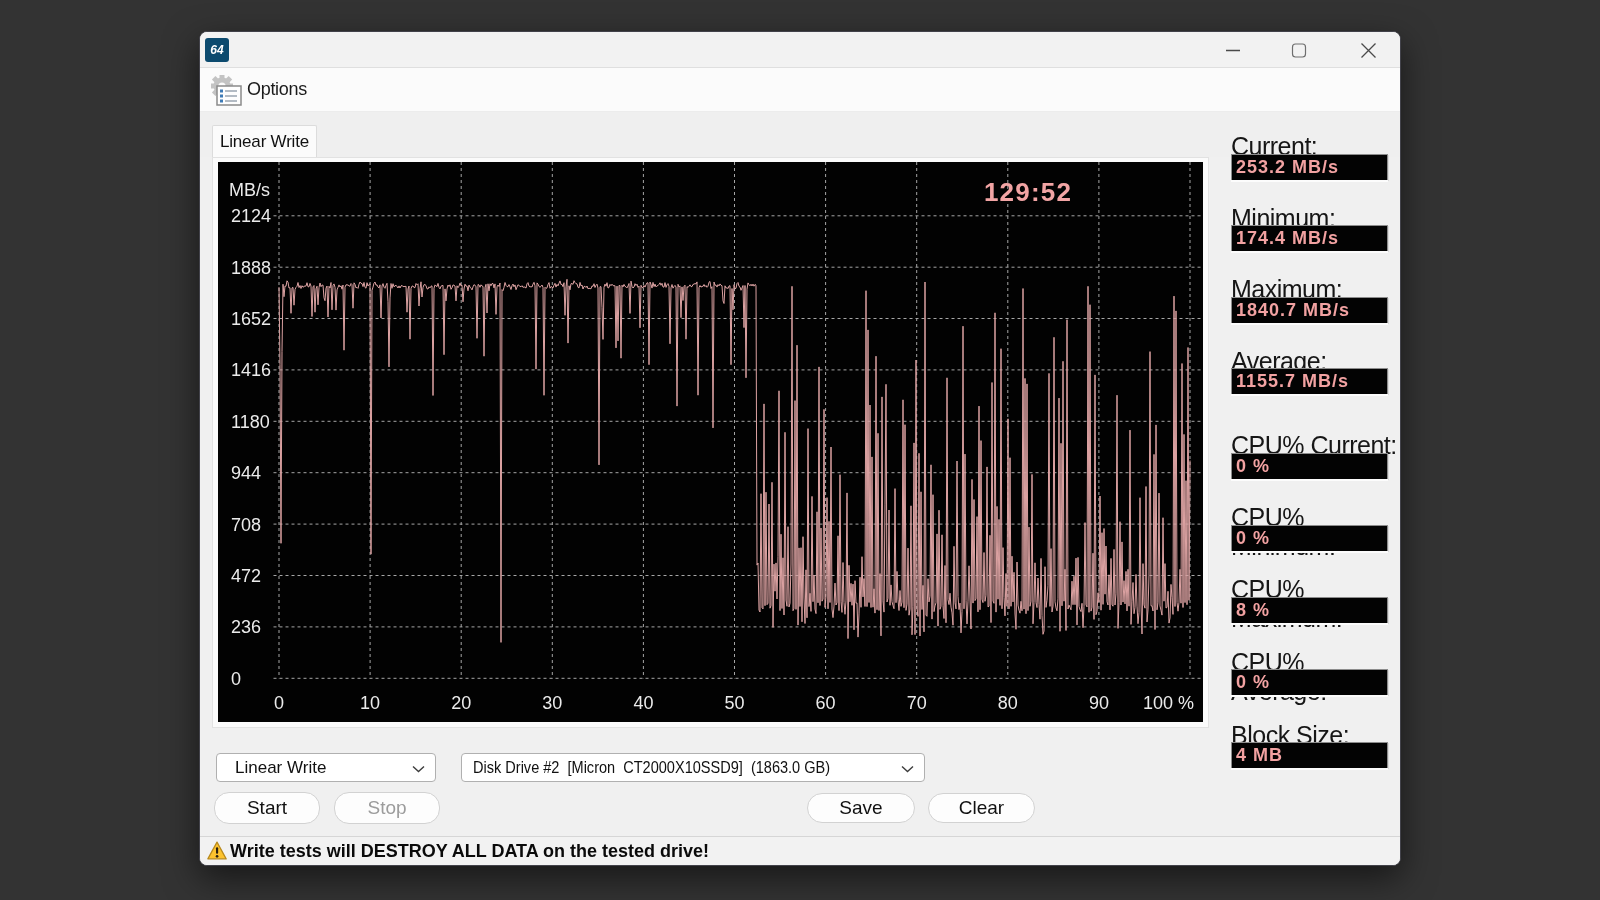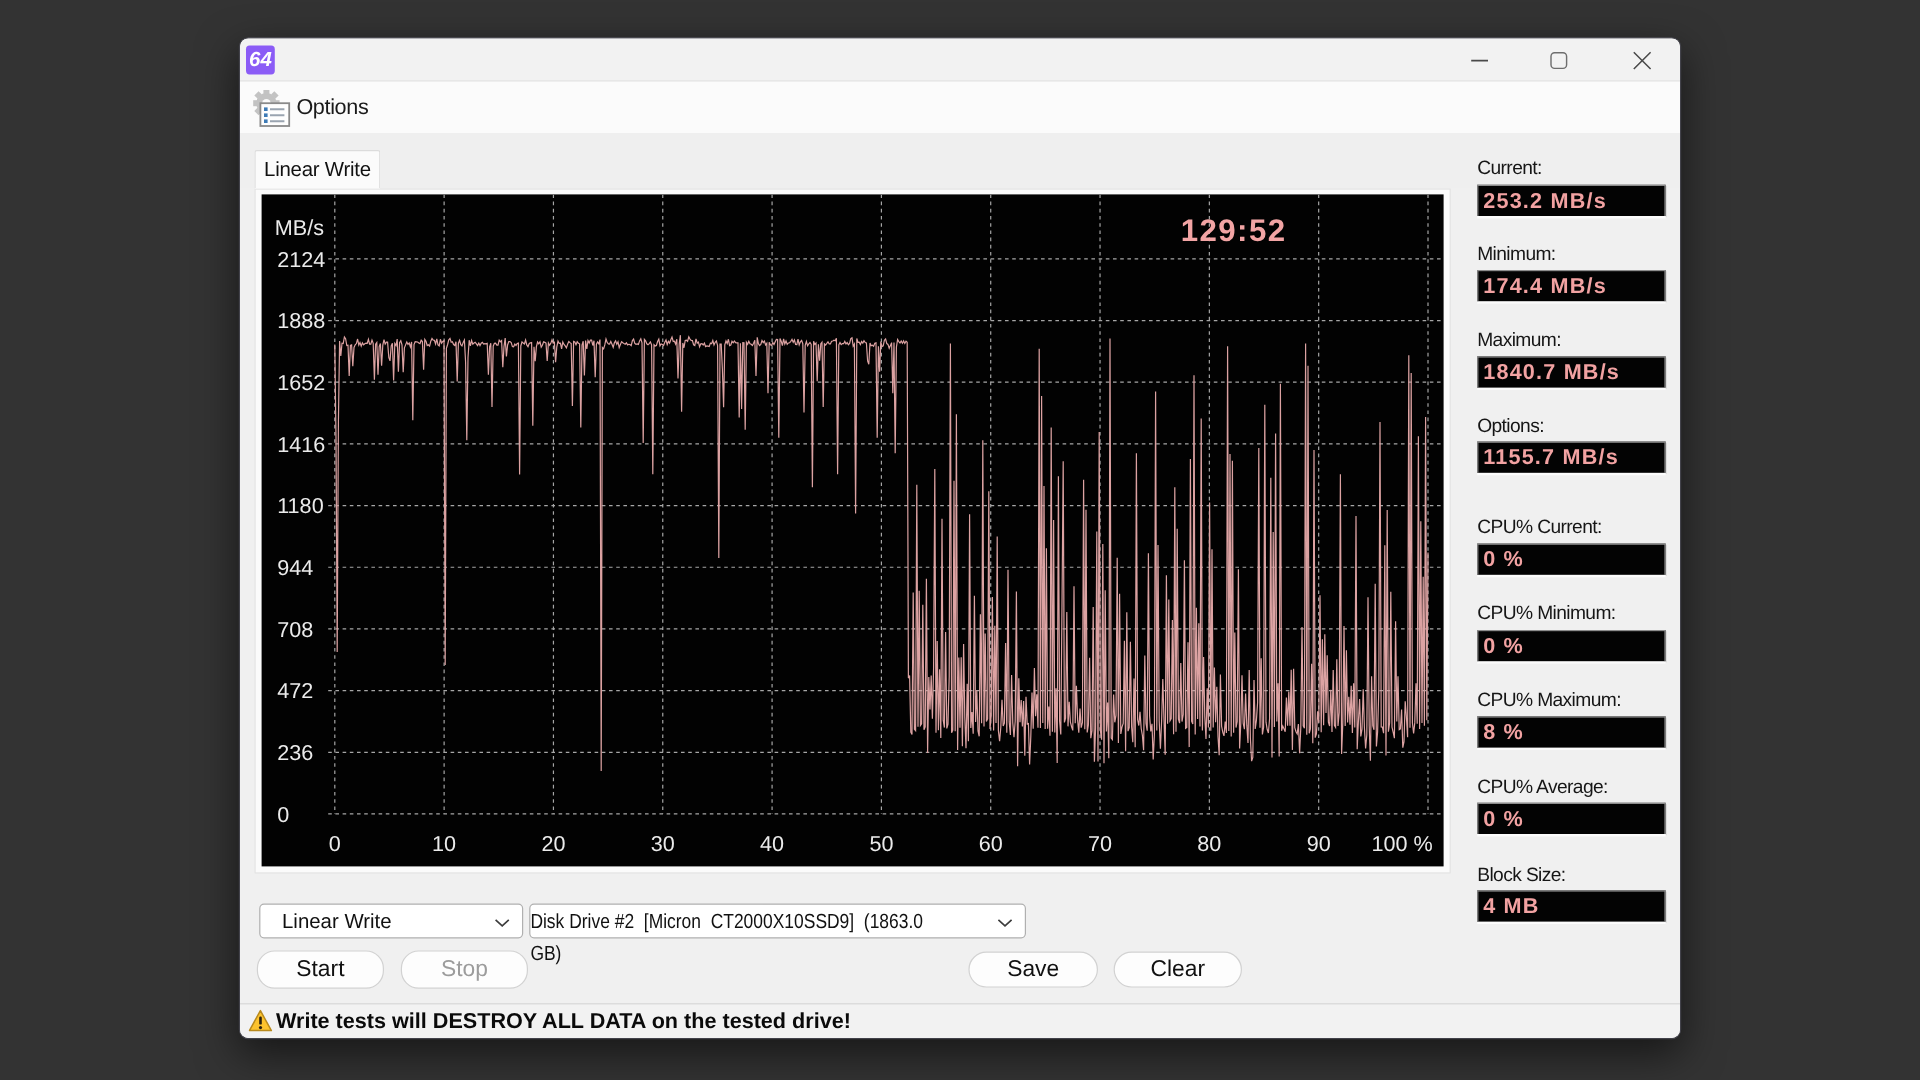--- a/index.html
+++ b/index.html
@@ -1,36 +1,36 @@
 <!DOCTYPE html>
 <html><head><meta charset="utf-8"><style>
 * { margin:0; padding:0; box-sizing:border-box; }
 html,body { width:1600px; height:900px; background:#333333; overflow:hidden;
   font-family:"Liberation Sans", sans-serif; }
 #win { position:absolute; left:199px; top:31px; width:1202px; height:835px;
   background:#f0f0f0; border-radius:8px; border:1px solid #42424a;
   box-shadow:0 12px 34px rgba(0,0,0,.55); overflow:hidden; }
 #tbar { position:absolute; left:0; top:0; width:100%; height:36px; background:#f2f2f2;
   border-bottom:1px solid #dfdfdf; }
-#i64 { position:absolute; left:5px; top:6px; width:24px; height:24px; background:#8b5cf6;
-  border-radius:3px; color:#fff; font-weight:bold; font-style:italic; font-size:17px;
+#i64 { position:absolute; left:5px; top:6px; width:24px; height:24px; background:#0c4a6e;
+  border-radius:3px; color:#fff; font-weight:bold; font-style:italic; font-size:12px;
   text-align:center; line-height:24px; }
 #ttl { position:absolute; left:33px; top:0; height:36px; line-height:37px; font-size:18px;
   color:#6f6f6f; letter-spacing:-0.3px; }
 #mbar { position:absolute; left:0; top:36px; width:100%; height:44px; background:#fbfbfb;
   border-bottom:1px solid #ececec; }
 #opt { position:absolute; left:47px; top:0; height:43px; line-height:43px; font-size:18px; letter-spacing:-0.3px; color:#1a1a1a; }
 #tabs { position:absolute; left:0; top:80px; width:100%; height:45px; background:#efefef; }
 #tab { position:absolute; left:12px; top:93px; width:105px; height:32px; background:#fbfbfb;
   border:1px solid #dcdcdc; border-bottom:none; border-radius:2px 2px 0 0; z-index:3;
   font-size:17px; letter-spacing:-0.2px; color:#111; text-align:center; line-height:31px; }
 #panel { position:absolute; left:12px; top:125px; width:997px; height:571px;
   background:#fbfbfb; border:1px solid #e2e2e2; }
 #chart { position:absolute; left:18px; top:130px; }
-.slab { position:absolute; left:1031px; font-size:16px; color:#161616; letter-spacing:-0.5px; }
+.slab { position:absolute; left:1031px; font-size:25px; color:#161616; letter-spacing:-0.5px; }
 .sbox { position:absolute; left:1031px; width:157px; height:26px; background:#030303;
   border:1px solid #8c8c8c; border-bottom:none;
   box-shadow:0 2px 0 #fcfcfc, 1px 1px 0 #d9d9d9; }
 .sbox span { display:block; padding-left:4px; font-size:18px; font-weight:bold;
   color:#f2a2a2; line-height:24px; letter-spacing:1px; }
 .combo { position:absolute; top:721px; height:29px; background:#fff;
   border:1px solid #b0b0b0; border-radius:4px; font-size:17px; color:#111;
   line-height:27px; }
 .btn { position:absolute; background:#fdfdfd; border:1px solid #d2d2d2; border-radius:15px;
   font-size:19px; color:#111; text-align:center; }
@@ -135,21 +135,21 @@
       <span>253.2 MB/s</span>
     </div>
 <div class="slab" style="top:171.5px">Minimum:</div>
 <div class="sbox" style="top:193.0px">
       <span>174.4 MB/s</span>
     </div>
 <div class="slab" style="top:243px">Maximum:</div>
 <div class="sbox" style="top:264.5px">
       <span>1840.7 MB/s</span>
     </div>
-<div class="slab" style="top:314.5px">Options:</div>
+<div class="slab" style="top:314.5px">Average:</div>
 <div class="sbox" style="top:336.0px">
       <span>1155.7 MB/s</span>
     </div>
 <div class="slab" style="top:399px">CPU% Current:</div>
 <div class="sbox" style="top:420.5px">
       <span>0 %</span>
     </div>
 <div class="slab" style="top:471px">CPU% Minimum:</div>
 <div class="sbox" style="top:492.5px">
       <span>0 %</span>
@@ -164,21 +164,21 @@
     </div>
 <div class="slab" style="top:688.5px">Block Size:</div>
 <div class="sbox" style="top:710.0px">
       <span>4 MB</span>
     </div>
   <div class="combo" style="left:16px;width:220px;padding-left:18px">Linear Write
     <svg class="chev" width="13" height="8">
         <path d="M1 1.5 L6.5 6.5 L12 1.5" fill="none" stroke="#3c3c3c" stroke-width="1.4"></path>
       </svg>
   </div>
-  <div class="combo" style="left:241px;width:414px;"><span style="display:inline-block;transform:scaleX(0.855);transform-origin:0 50%">Disk Drive #2&nbsp; [Micron&nbsp; CT2000X10SSD9]&nbsp; (1863.0 GB)</span>
+  <div class="combo" style="left:261px;width:464px;padding-left:11px"><span style="display:inline-block;transform:scaleX(0.855);transform-origin:0 50%">Disk Drive #2&nbsp; [Micron&nbsp; CT2000X10SSD9]&nbsp; (1863.0 GB)</span>
     <svg class="chev" width="13" height="8">
         <path d="M1 1.5 L6.5 6.5 L12 1.5" fill="none" stroke="#3c3c3c" stroke-width="1.4"></path>
       </svg>
   </div>
   <div class="btn" style="left:14px;top:760px;width:106px;height:32px;line-height:30px">Start</div>
   <div class="btn" style="left:134px;top:760px;width:106px;height:32px;line-height:30px;color:#9c9c9c">Stop</div>
   <div class="btn" style="left:607px;top:761px;width:108px;height:30px;line-height:28px">Save</div>
   <div class="btn" style="left:728px;top:761px;width:107px;height:30px;line-height:28px">Clear</div>
   <div id="sbar">
     <svg width="20" height="21" viewBox="0 0 24 22" style="position:absolute;left:7px;top:3px">

